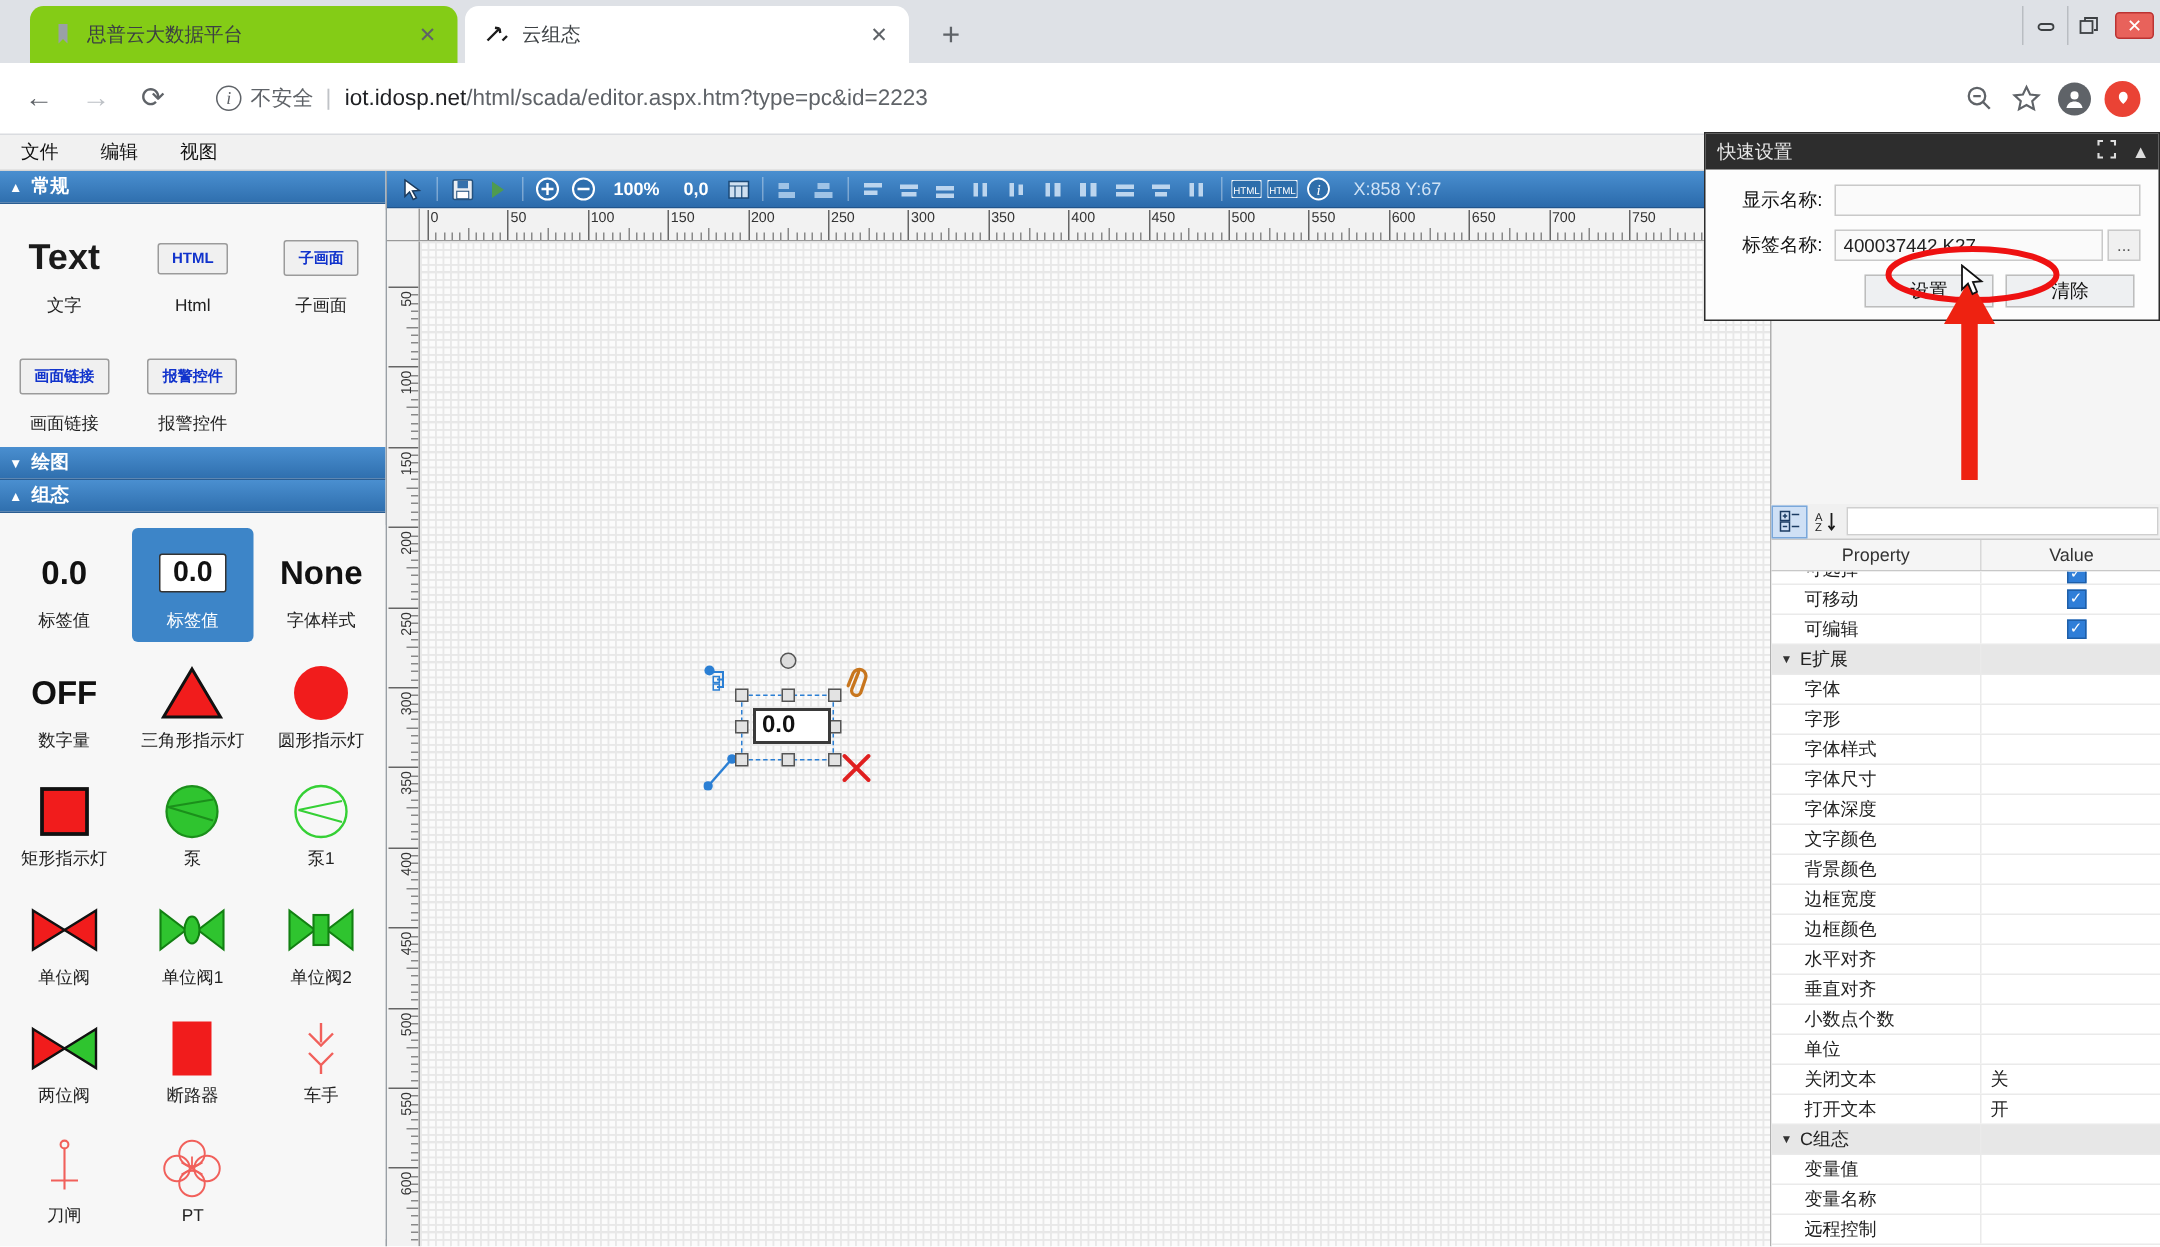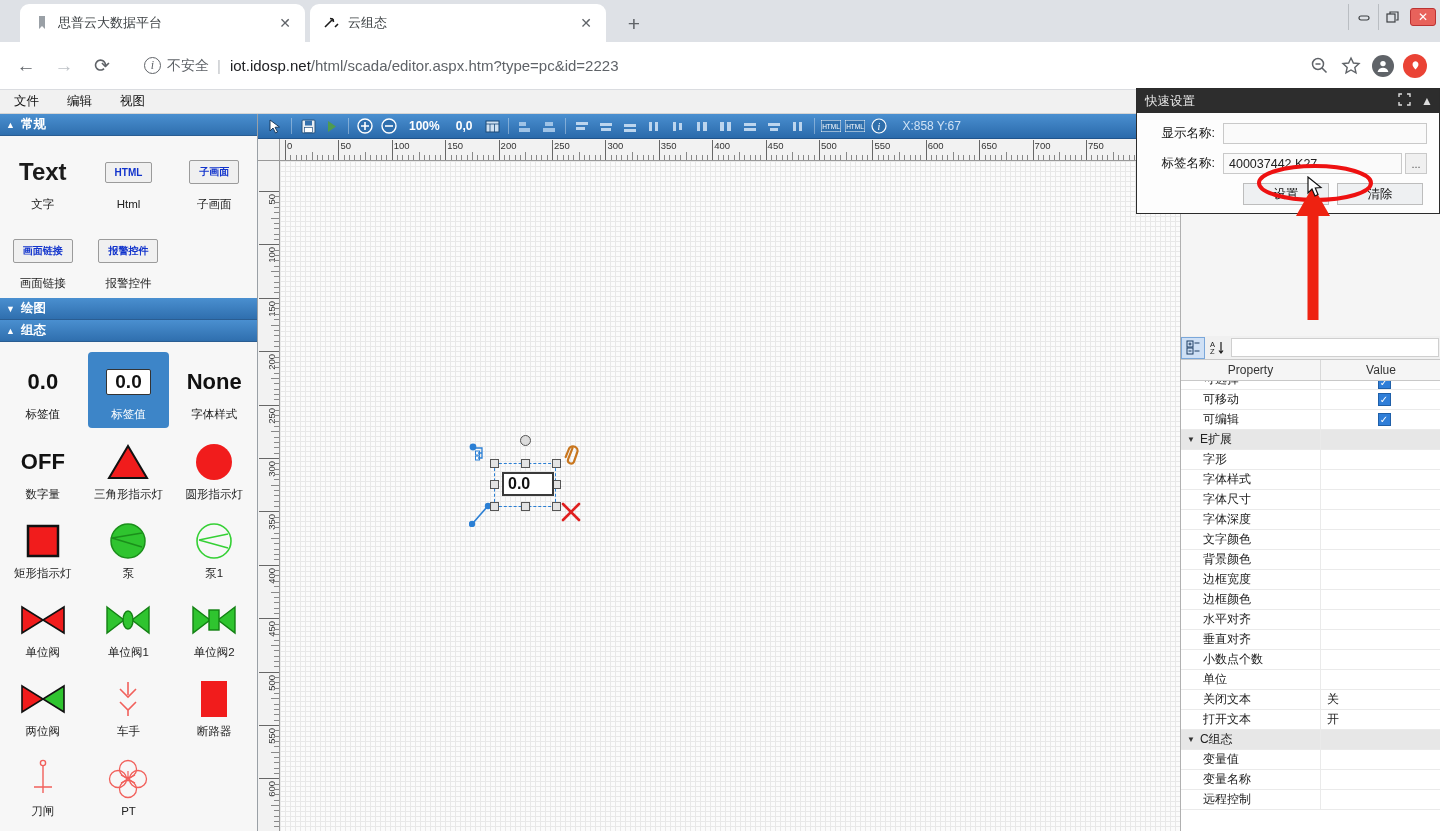--- a/index.html
+++ b/index.html
@@ -17,21 +17,21 @@
     position: absolute; left: 0; top: 0; width: 1440px; height: 42px;
     background: #dee1e6;
   }
   .tab {
     position: absolute; top: 4px; height: 38px;
     display: flex; align-items: center; gap: 8px;
     padding: 0 10px 0 14px;
     border-radius: 9px 9px 0 0;
     font-size: 13px; color: #3c4043;
   }
-  .tab.inactive { background: #ffffff; }
+  .tab.inactive { background: #84cc16; }
   .tab.active { background: #ffffff; }
   .tab-fav { width: 16px; height: 16px; flex: 0 0 16px; display:flex; align-items:center; justify-content:center;}
   .tab-title { white-space: nowrap; overflow: hidden; text-overflow: ellipsis; }
   .tab-close {
     margin-left: auto; width: 20px; height: 20px; border-radius: 50%;
     display: flex; align-items: center; justify-content: center;
     font-size: 14px; color: #5f6368; cursor: pointer;
   }
   .newtab {
     position: absolute; left: 620px; top: 10px; width: 28px; height: 28px;
@@ -531,34 +531,34 @@
             <svg width="48" height="32" viewBox="0 0 48 32">
                 <path d="M3 3 L24 16 L3 29 Z" fill="#f11c1c" stroke="#111" stroke-width="1.6"></path>
                 <path d="M45 3 L24 16 L45 29 Z" fill="#2fc42f" stroke="#111" stroke-width="1.6"></path>
               </svg>
           </div>
           <div class="pal-label">两位阀</div>
         </div>
 
         <div class="pal-cell">
           <div class="pal-art">
+            <svg width="30" height="40" viewBox="0 0 30 40">
+                <rect x="2" y="2" width="26" height="36" fill="#f11c1c"></rect>
+              </svg>
+          </div>
+          <div class="pal-label">断路器</div>
+        </div>
+
+        <div class="pal-cell">
+          <div class="pal-art">
             <svg width="40" height="40" viewBox="0 0 40 40">
                 <path d="M20 3 L20 16 M12 10 L20 18 L28 10 M12 23 L20 31 L28 23 M20 31 L20 37" stroke="#f1605b" stroke-width="1.6" fill="none"></path>
               </svg>
           </div>
           <div class="pal-label">车手</div>
-        </div>
-
-        <div class="pal-cell">
-          <div class="pal-art">
-            <svg width="30" height="40" viewBox="0 0 30 40">
-                <rect x="2" y="2" width="26" height="36" fill="#f11c1c"></rect>
-              </svg>
-          </div>
-          <div class="pal-label">断路器</div>
         </div>
 
         <div class="pal-cell">
           <div class="pal-art">
             <svg width="30" height="44" viewBox="0 0 30 44">
                 <circle cx="15" cy="6" r="2.6" fill="none" stroke="#f1605b" stroke-width="1.4"></circle>
                 <path d="M15 9 L15 36 M6 30 L24 30" stroke="#f1605b" stroke-width="1.4" fill="none"></path>
               </svg>
           </div>
           <div class="pal-label">刀闸</div>
@@ -1145,20 +1145,24 @@
           </div>
         </div>
         <div class="prop-row group">
           <div class="pr-name">
             <span class="pr-caret">▼</span>
             <span>E扩展</span>
           </div>
           <div class="pr-val"></div>
         </div>
         <div class="prop-row">
+          <div class="pr-name">字体</div>
+          <div class="pr-val"></div>
+        </div>
+        <div class="prop-row">
           <div class="pr-name">字形</div>
           <div class="pr-val"></div>
         </div>
         <div class="prop-row">
           <div class="pr-name">字体样式</div>
           <div class="pr-val"></div>
         </div>
         <div class="prop-row">
           <div class="pr-name">字体尺寸</div>
           <div class="pr-val"></div>

